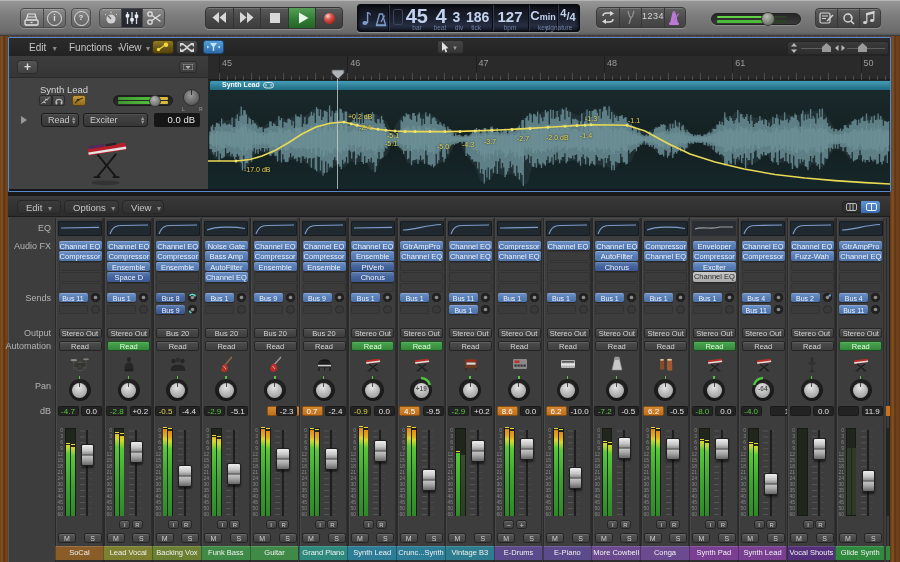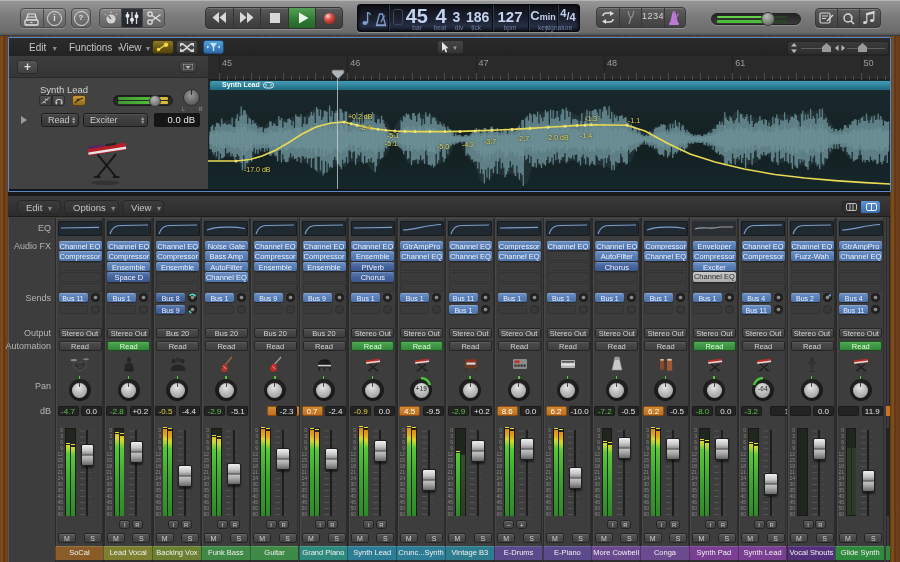--- a/index.html
+++ b/index.html
@@ -1790,21 +1790,21 @@
     </g>
     <path d="M6 10 L14 16.5 M14 10 L6 16.5" stroke="#1e1e1e" stroke-width="1.1"></path>
     <path d="M4.5 16.8 L7.5 16.8 M12.5 16.8 L15.5 16.8" stroke="#1e1e1e" stroke-width="1"></path>
   </svg>
 <div class="a" style="left:751.9px;top:379px;width:22px;height:22px;border-radius:50%;background:radial-gradient(circle at 50% 40%,#2e2e2e,#161616 75%)"></div>
 <div class="a" style="left:755.4px;top:382.5px;width:15px;height:15px;border-radius:50%;background:radial-gradient(circle at 45% 28%,#e6e6e6,#bdbdbd 45%,#8f8f8f)"></div>
 <svg class="a" style="left:750.9px;top:376px" width="24" height="14" viewBox="0 0 24 14">
     <path d="M3 9 A 10 10 0 0 1 12 2" fill="none" stroke="#4fc43f" stroke-width="2.5"></path>
   </svg>
 <div class="a" style="left:752.9px;top:385px;width:20px;color:#555;font-size:6.5px;text-align:center;font-weight:bold">-64</div>
-<div class="dbx" style="left:740.7px;top:405.5px;width:21px;color:#55c43e">-3.2</div>
+<div class="dbx" style="left:740.7px;top:405.5px;width:21px;color:#55c43e">-4.0</div>
 <div class="dbx" style="left:770px;top:405.5px;width:45px;color:#e2e2e2">15.4</div>
 <svg class="a" style="left:739.2px;top:0" width="40" height="562" viewBox="0 0 40 562">
     <text x="7" y="432.3" font-size="5" fill="#888888" text-anchor="end" font-family="Liberation Sans">0</text>
     <rect x="24" y="430.5" width="5" height="0.9" fill="#585858"></rect>
     <rect x="33" y="430.5" width="3" height="0.8" fill="#4a4a4a"></rect>
     <text x="7" y="438.3" font-size="5" fill="#888888" text-anchor="end" font-family="Liberation Sans">3</text>
     <rect x="24" y="436.5" width="5" height="0.9" fill="#585858"></rect>
     <rect x="33" y="436.5" width="3" height="0.8" fill="#4a4a4a"></rect>
     <text x="7" y="444.2" font-size="5" fill="#888888" text-anchor="end" font-family="Liberation Sans">6</text>
     <rect x="24" y="442.4" width="5" height="0.9" fill="#585858"></rect>

